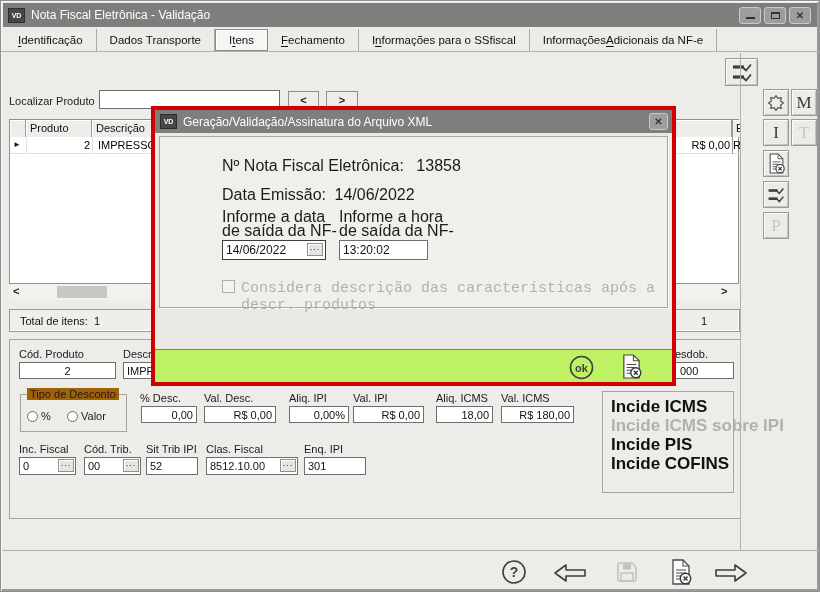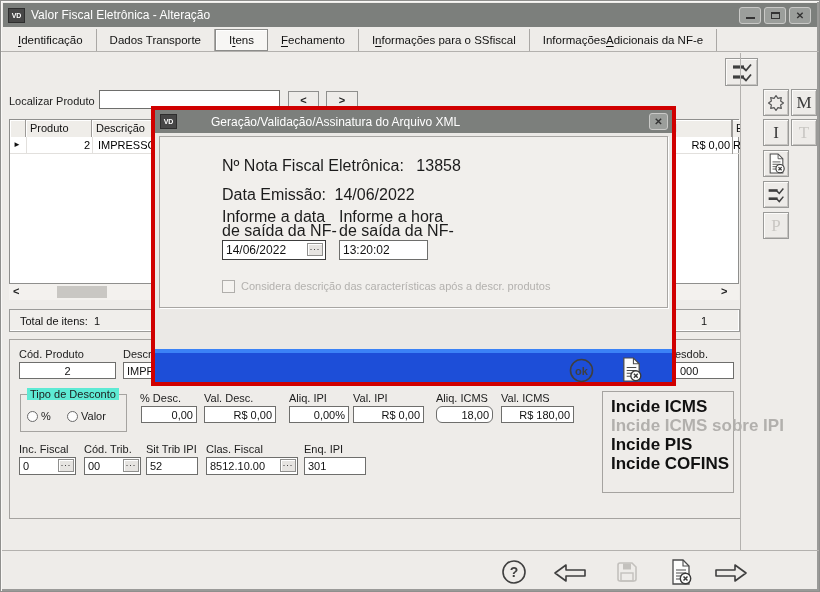--- a/index.html
+++ b/index.html
@@ -42,31 +42,31 @@
   
   #tablebox{position:absolute;left:8px;top:118px;width:730px;height:165px;background:#fff;border:1px solid #8f8f8d;}
   .th{position:absolute;top:0;height:17px;background:#efede9;border-right:1px solid #9c9a97;
       box-shadow:inset 1px 1px 0 #fff;font-size:11px;color:#111;padding:2px 0 0 4px;overflow:hidden;}
   #thead-strip{position:absolute;left:0;top:0;width:100%;height:17px;background:#efede9;border-bottom:1px solid #9c9a97;}
   
   .sunkenbar{position:absolute;border:1px solid #9a9a98;background:#f0eeeb;
              box-shadow:inset -1px -1px 0 #fff;font-size:11px;color:#111;display:flex;align-items:center;}
   
   .groupbox{position:absolute;border:1px solid #a5a3a0;}
-  .legend{position:absolute;top:-7px;left:6px;background:#5eead4;padding:0 3px;font-size:11px;color:#1c1c1c;white-space:nowrap;}
+  .legend{position:absolute;top:-7px;left:6px;background:#a16207;padding:0 3px;font-size:11px;color:#1c1c1c;white-space:nowrap;}
   .radio{width:11px;height:11px;border:1px solid #6b6b6b;border-radius:50%;background:#fdfdfd;display:inline-block;}
   .incide-item{font-size:17px;font-weight:bold;color:#111;line-height:19px;padding-left:8px;white-space:nowrap;}
   .incide-item.off{color:#b2b0ad;}
   
   #modal{position:absolute;left:150px;top:105px;width:525px;height:280px;border:4px solid #d00000;background:#ebe9e6;z-index:10;}
   #modal .titlebar{left:0;top:0;right:0;height:23px;}
   .mpanel{position:absolute;left:4px;top:26px;width:509px;height:172px;background:#f1efec;
           border:1px solid #a8a6a3;box-shadow:1px 1px 0 #fff;}
   .mtext{position:absolute;font-size:16px;color:#1c1c1c;}
-  .mbar{position:absolute;left:0;top:239px;width:517px;height:33px;background:#1d4ed8;border-top:4px solid #3b82f6;}
+  .mbar{position:absolute;left:0;top:239px;width:517px;height:33px;background:#bef264;border-top:1px solid #3b82f6;}
   .chkbox{position:absolute;width:13px;height:13px;border:1px solid #b0aeab;background:#f5f3f0;}
   .graytxt{color:#b3b1ae;}
   .icobtn{position:absolute;display:flex;align-items:center;justify-content:center;background:transparent;border:none;}
   u{text-underline-offset:2px;}
 </style>
 </head>
 <body>
 
 <svg width="0" height="0" style="position:absolute">
   <defs>
@@ -101,21 +101,21 @@
       <circle cx="13" cy="13" r="11" fill="none" stroke="#3f3f3f" stroke-width="1.6"></circle>
       <text x="13" y="18" text-anchor="middle" font-size="14" font-weight="bold" fill="#3f3f3f" font-family="Liberation Sans,sans-serif">?</text>
     </symbol>
   </defs>
 </svg>
 
 <div id="win">
 
   <div class="titlebar">
     <div class="vdbadge">VD</div>
-    <div>Valor Fiscal Eletrônica - Alteração</div>
+    <div>Nota Fiscal Eletrônica - Validação</div>
     <div style="margin-left:auto;display:flex;margin-right:6px;">
       <div class="winbtn">
           <div style="width:9px;height:2px;background:#333;margin-top:6px;"></div>
         </div>
       <div class="winbtn">
           <div style="width:9px;height:7px;border:1px solid #333;border-top-width:2px;"></div>
         </div>
       <div class="winbtn">
           <span>✕</span>
         </div>
@@ -194,21 +194,21 @@
 
   <span class="lbl abs" style="left:139px;top:391px;">% Desc.</span>
   <input class="field num" style="left: 140px; top: 405px; width: 56px; height: 17px;" value="0,00">
   <span class="lbl abs" style="left:203px;top:391px;">Val. Desc.</span>
   <input class="field num" style="left: 203px; top: 405px; width: 72px; height: 17px;" value="R$ 0,00">
   <span class="lbl abs" style="left:288px;top:391px;">Aliq. IPI</span>
   <input class="field num" style="left: 288px; top: 405px; width: 60px; height: 17px;" value="0,00%">
   <span class="lbl abs" style="left:352px;top:391px;">Val. IPI</span>
   <input class="field num" style="left: 352px; top: 405px; width: 71px; height: 17px;" value="R$ 0,00">
   <span class="lbl abs" style="left:435px;top:391px;">Aliq. ICMS</span>
-  <input class="field num" style="left: 435px; top: 405px; width: 57px; height: 17px; border-radius: 6px;" value="18,00">
+  <input class="field num" style="left: 435px; top: 405px; width: 57px; height: 17px;" value="18,00">
   <span class="lbl abs" style="left:500px;top:391px;">Val. ICMS</span>
   <input class="field num" style="left: 500px; top: 405px; width: 73px; height: 17px;" value="R$ 180,00">
 
   <span class="lbl abs" style="left:18px;top:442px;">Inc. Fiscal</span>
   <div class="fwrap" style="left:18px;top:456px;width:57px;height:18px;">
     <input class="field" style="padding-right: 20px;" value="0">
     <div class="ellip">...</div>
   </div>
   <span class="lbl abs" style="left:83px;top:442px;">Cód. Trib.</span>
   <div class="fwrap" style="left:83px;top:456px;width:57px;height:18px;border-radius:6px;">
@@ -285,21 +285,21 @@
   </div>
   <div class="icobtn" style="left:712px;top:561px;width:36px;height:21px;">
     <svg width="34" height="20">
         <use href="#ic-arrR"></use>
       </svg>
   </div>
 
   <div id="modal">
     <div class="titlebar">
       <div class="vdbadge">VD</div>
-      <div style="font-size:12px;margin-left:28px;">Geração/Validação/Assinatura do Arquivo XML</div>
+      <div style="font-size:12px;">Geração/Validação/Assinatura do Arquivo XML</div>
       <div class="winbtn" style="position:absolute;right:4px;top:3px;width:19px;height:17px;">
         <span>✕</span>
       </div>
     </div>
     <div class="mpanel">
       <div class="mtext" style="left:62px;top:20px;">
         <span>Nº Nota Fiscal Eletrônica:</span>
         <span style="margin-left:8px;">13858</span>
       </div>
       <div class="mtext" style="left:62px;top:49px;">
@@ -307,21 +307,21 @@
         <span style="margin-left:4px;">14/06/2022</span>
       </div>
       <div class="mtext" style="left:62px;top:73px;width:115px;line-height:14px;">Informe a data de saída da NF-e:</div>
       <div class="mtext" style="left:179px;top:73px;width:115px;line-height:14px;">Informe a hora de saída da NF-e:</div>
       <div class="fwrap" style="left:62px;top:103px;width:104px;height:20px;">
         <input class="field" style="font-size: 12px; padding-right: 22px; border-color: rgb(60, 60, 60);" value="14/06/2022">
         <div class="ellip" style="top:3px;right:3px;">...</div>
       </div>
       <input class="field" style="left: 179px; top: 103px; width: 89px; height: 20px; font-size: 12px;" value="13:20:02">
       <div class="chkbox" style="left:62px;top:143px;"></div>
-      <span class="mtext graytxt" style="left:81px;top:143px;font-size:11px;">Considera descrição das características após a descr. produtos</span>
+      <span class="mtext graytxt" style="left:81px;top:143px;font-size:15px;font-family:Liberation Mono, monospace;">Considera descrição das características após a descr. produtos</span>
     </div>
     <div class="mbar">
       <div class="icobtn" style="left:413px;top:4px;width:27px;height:27px;">
         <svg width="27" height="27" viewBox="0 0 27 27">
           <circle cx="13.5" cy="13.5" r="11" fill="none" stroke="#3f3f3f" stroke-width="1.6"></circle>
           <text x="13.5" y="17.5" text-anchor="middle" font-size="11" font-weight="bold" fill="#3f3f3f" font-family="Liberation Sans,sans-serif">ok</text>
         </svg>
       </div>
       <div class="icobtn" style="left:464px;top:2px;width:25px;height:28px;">
         <svg width="23" height="25">

